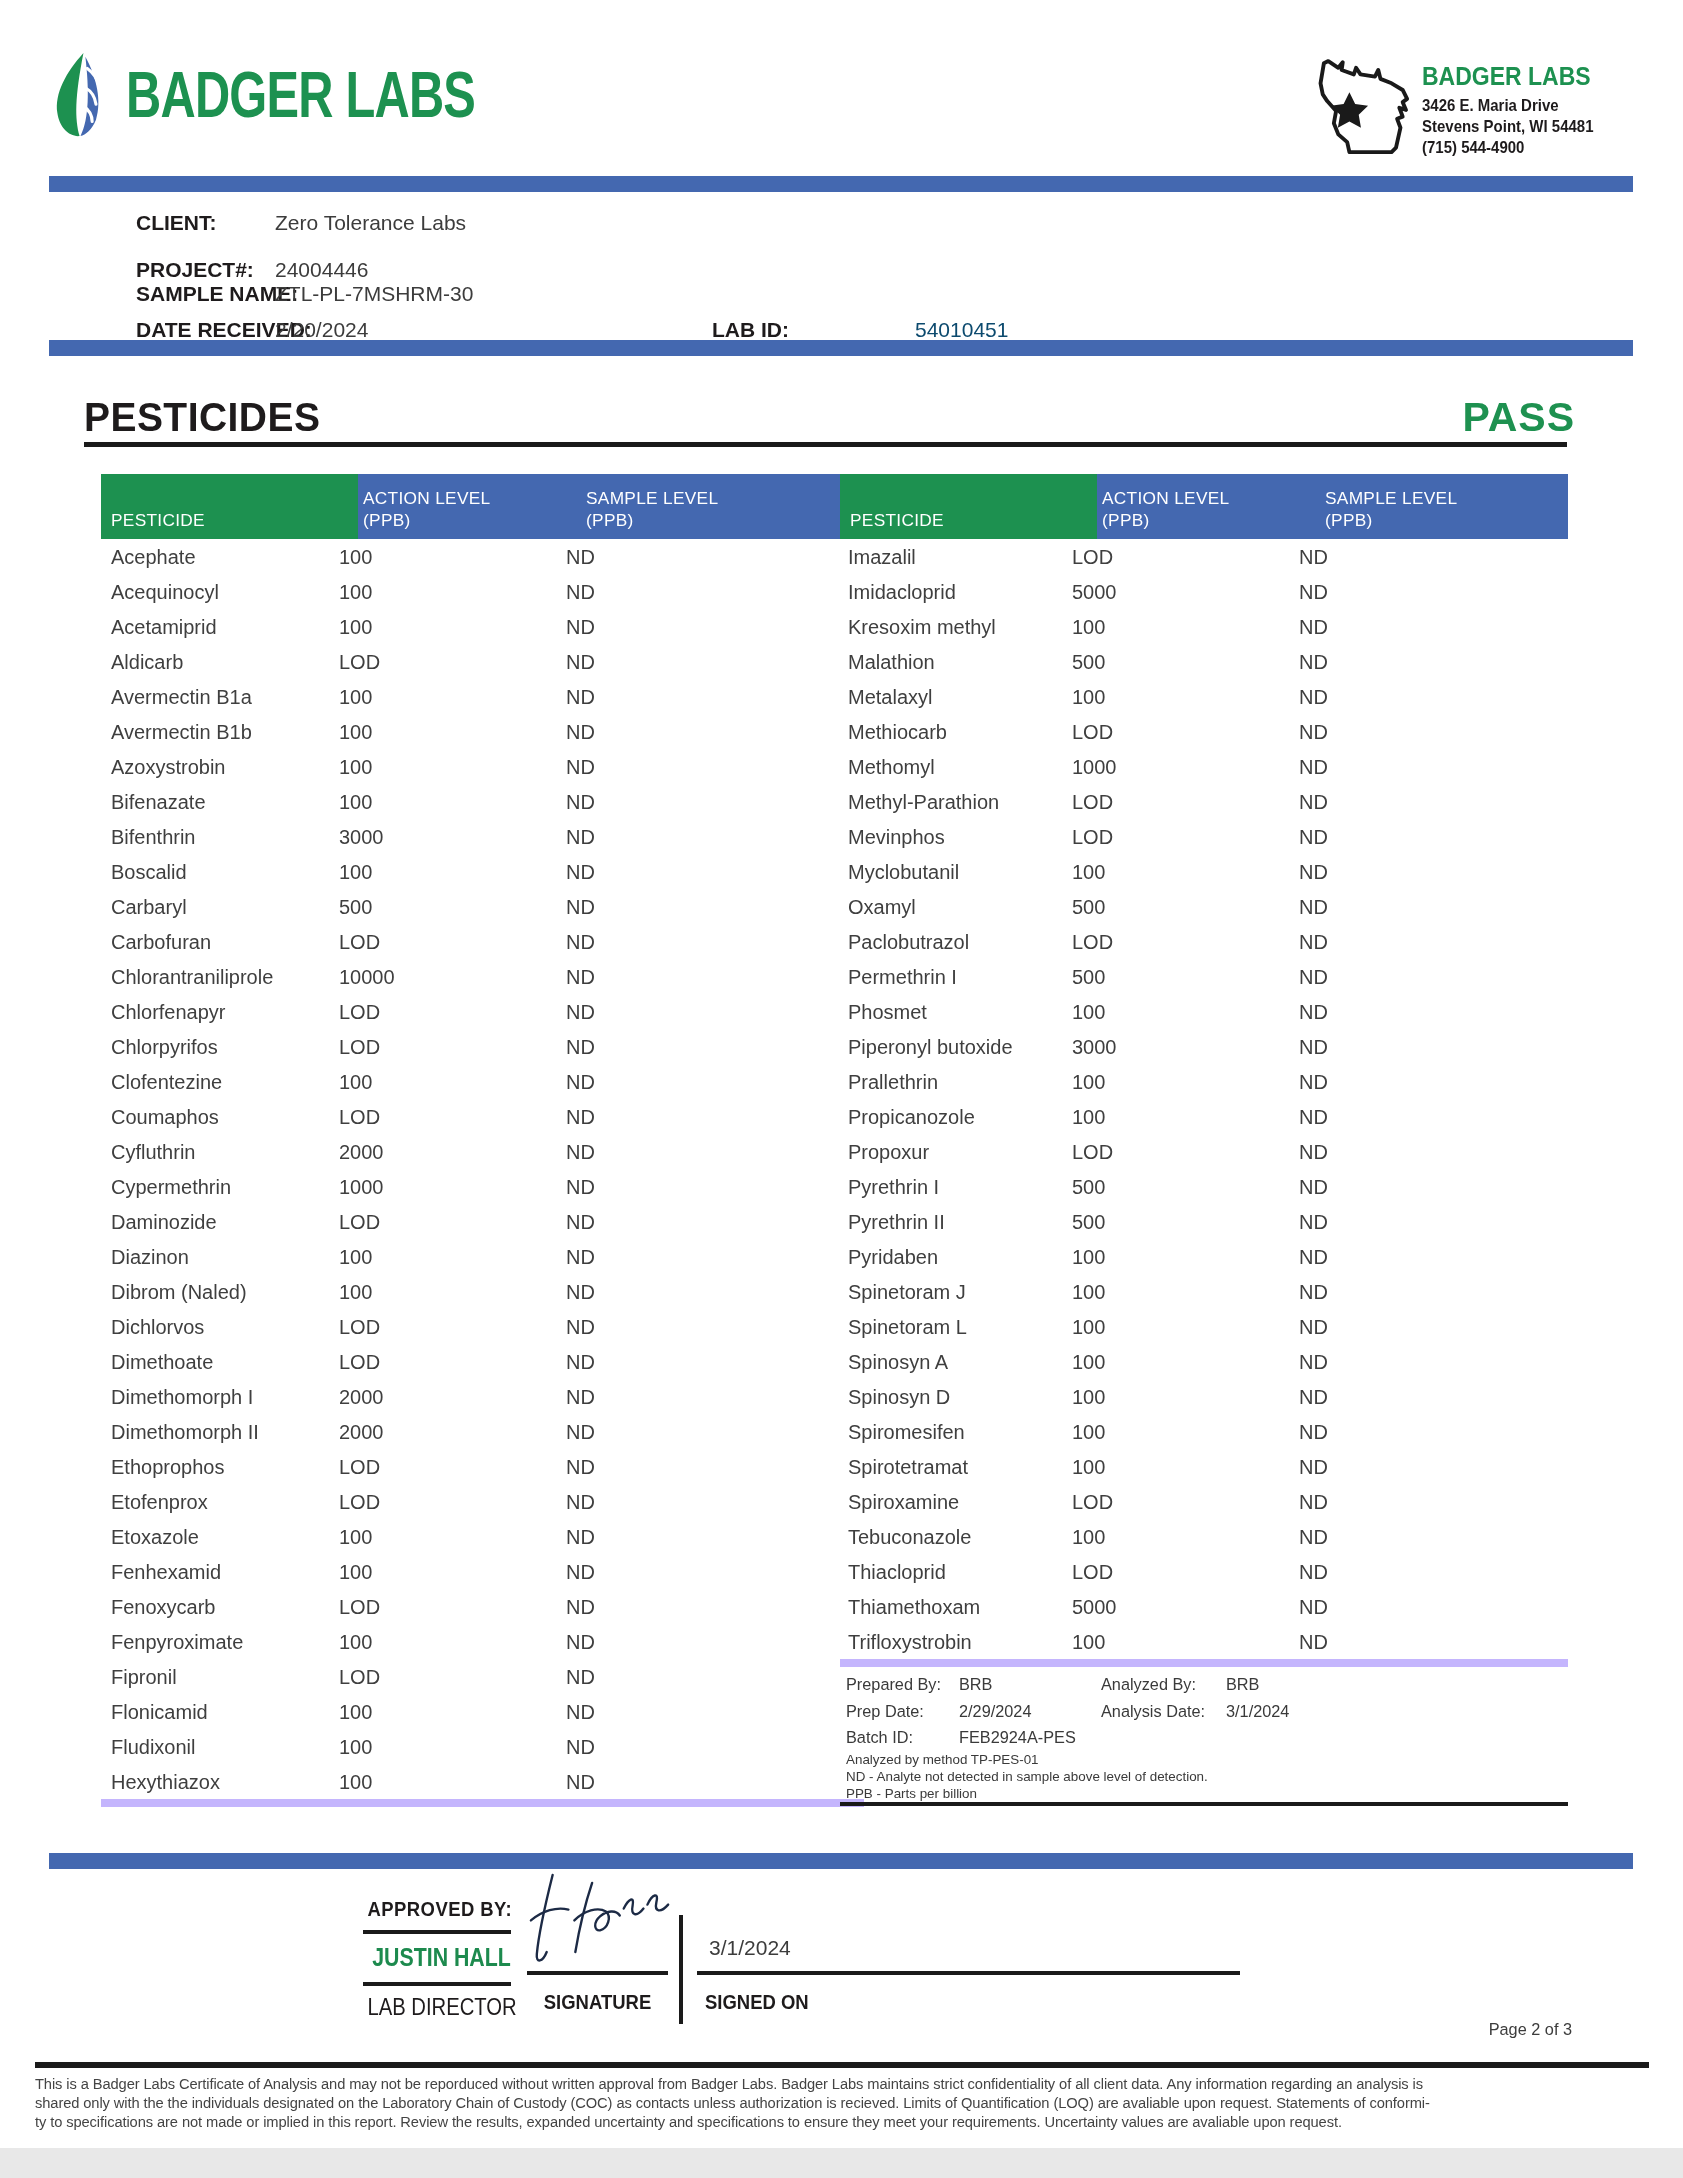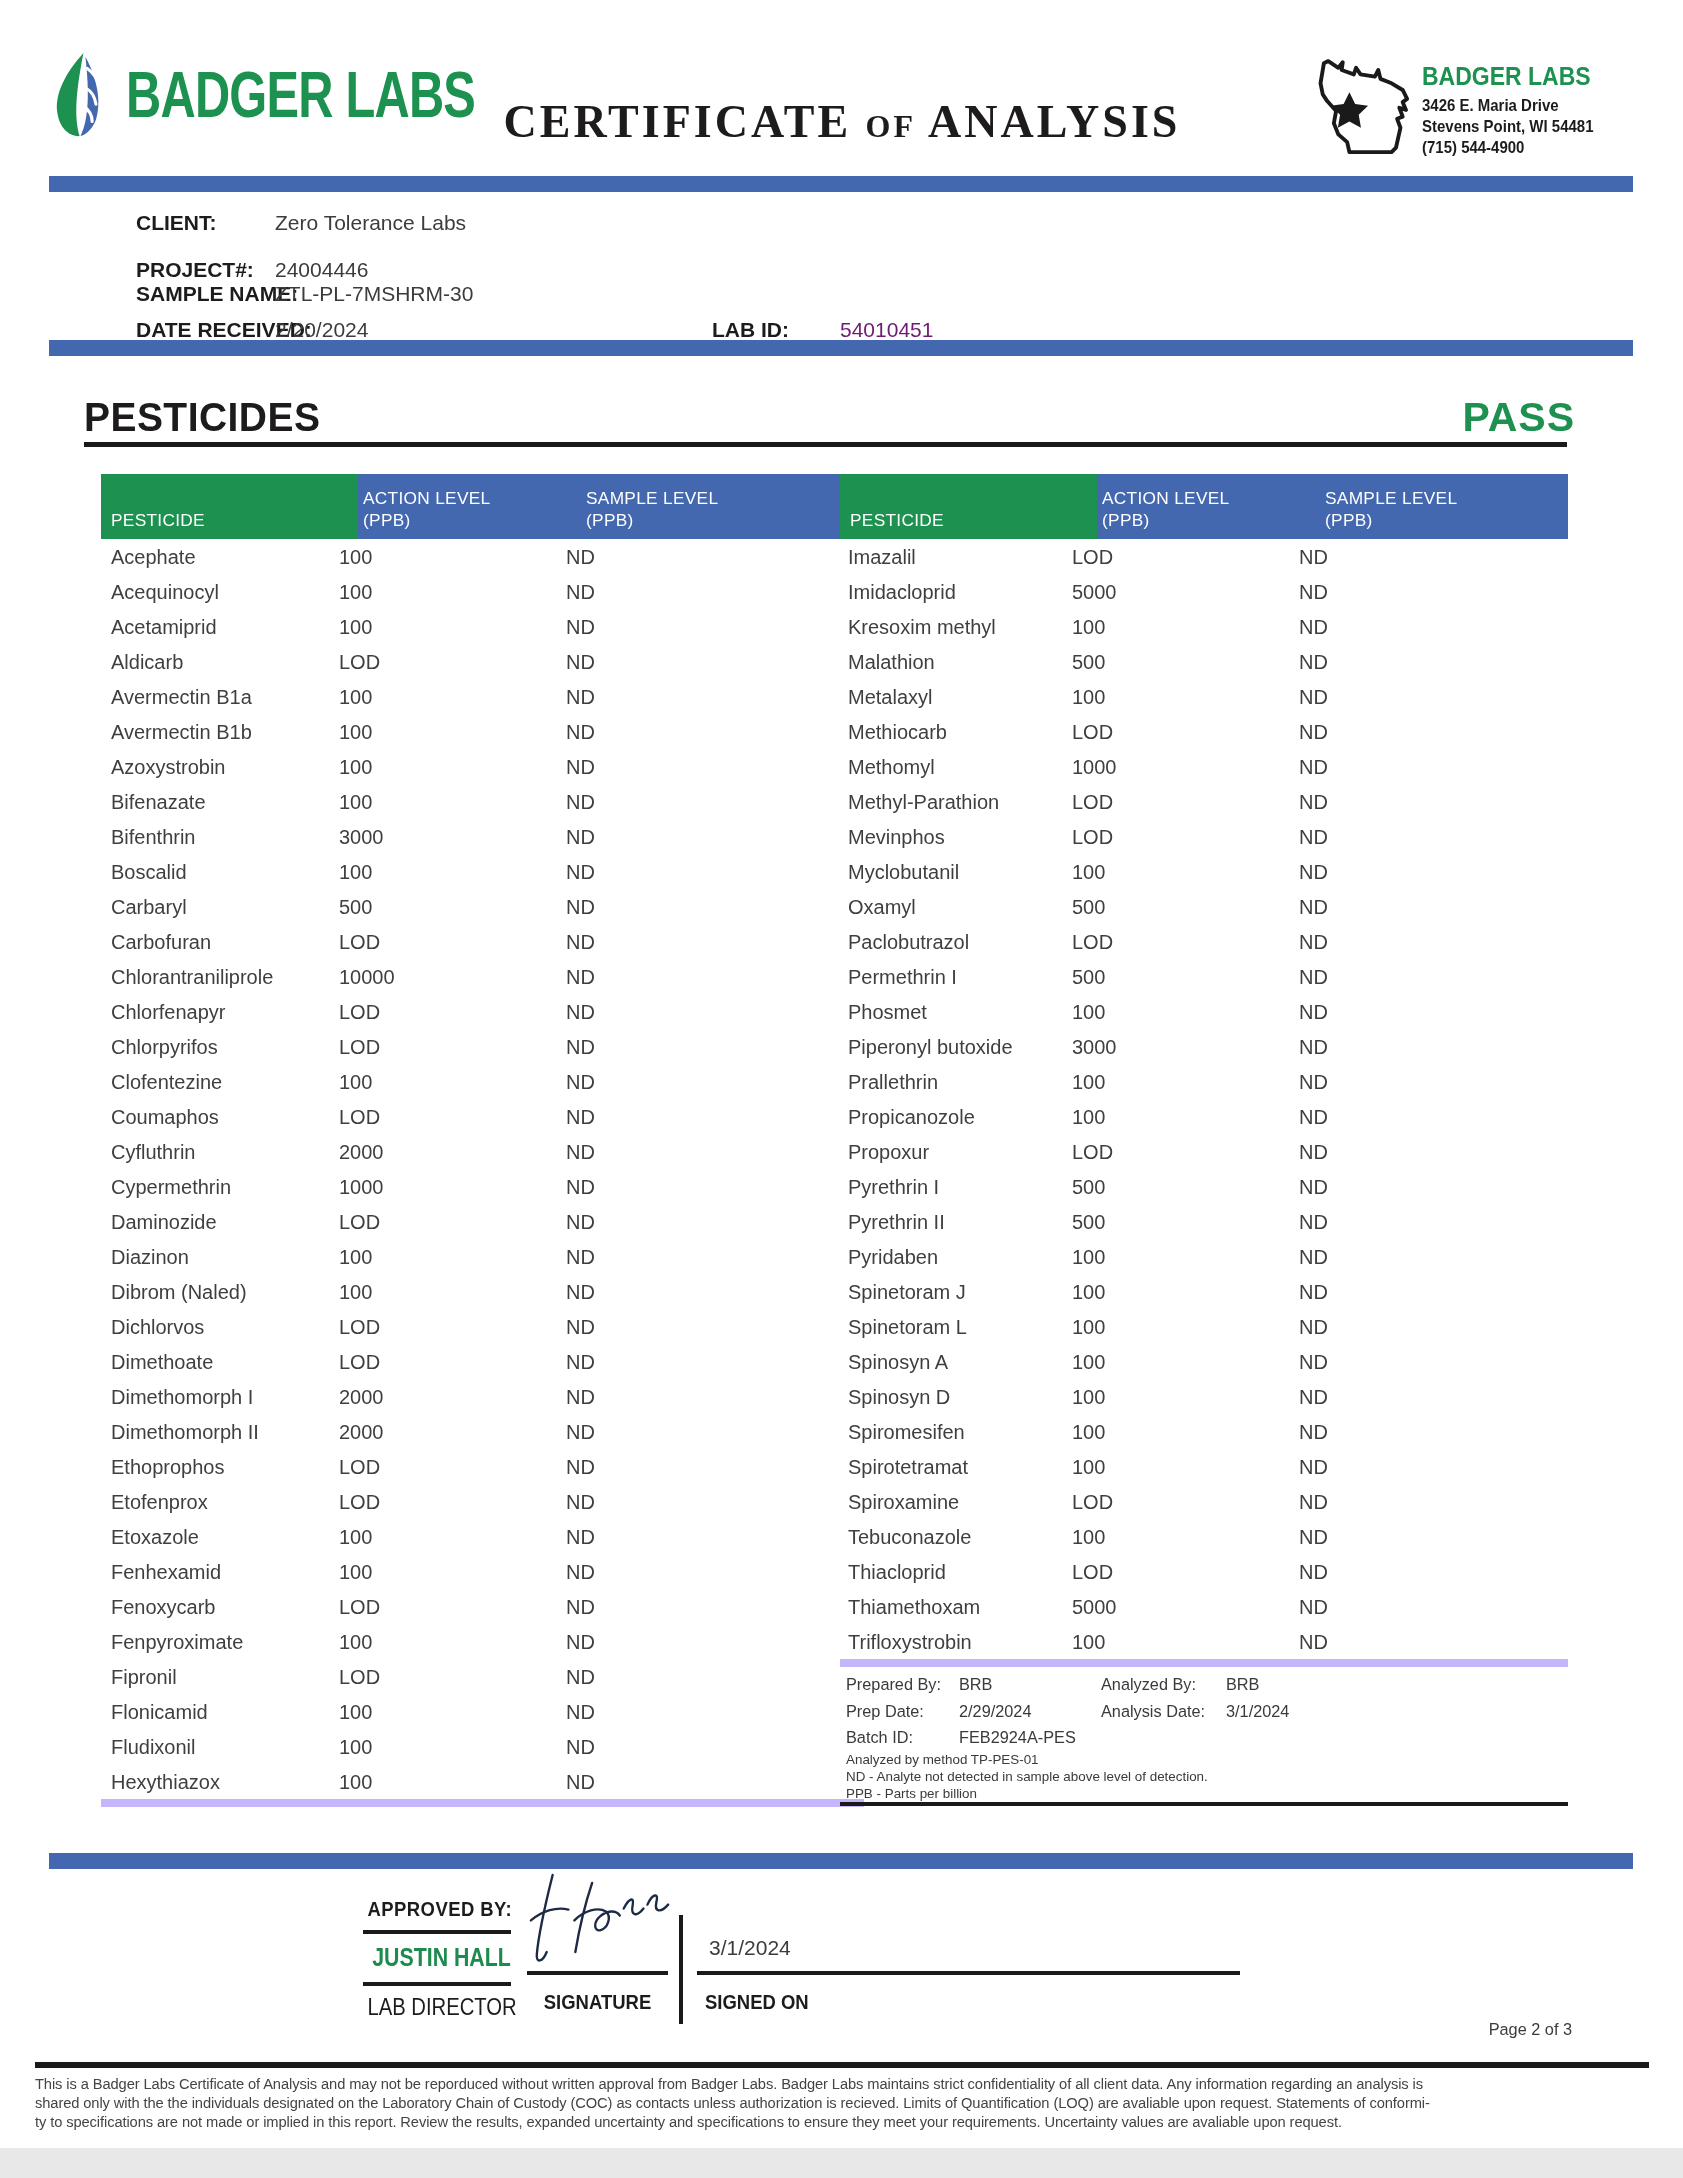--- a/index.html
+++ b/index.html
@@ -22,21 +22,21 @@
   .lab-block-addr{font-size:16.3px;font-weight:700;color:#1e1b1c;line-height:21px;white-space:nowrap;
                   transform:scaleX(.92);transform-origin:left center;margin-top:4px;}
   .blue-bar{position:absolute;left:49px;width:1584px;height:16px;background:#4468b0;}
   .bar1{top:176px;} .bar2{top:340px;} .bar3{top:1853px;}
 
   
   .info-row{position:absolute;left:0;width:100%;height:30px;font-size:21px;}
   .info-label{position:absolute;left:136px;font-weight:700;color:#1e1b1c;white-space:nowrap;}
   .info-value{position:absolute;left:275px;color:#3c3c3c;white-space:nowrap;}
   .labid-label{position:absolute;left:712px;font-weight:700;color:#1e1b1c;white-space:nowrap;}
-  .labid-value{position:absolute;left:840px;color:#701a75;white-space:nowrap;text-align:center;}
+  .labid-value{position:absolute;left:915px;color:#0c4a6e;white-space:nowrap;text-align:center;}
 
   
   .section-title{position:absolute;left:84px;top:394px;font-size:41px;font-weight:700;color:#1e1b1c;
                  letter-spacing:0.5px;transform:scaleX(.95);transform-origin:left center;}
   .section-result{position:absolute;right:108px;top:394px;font-size:41px;font-weight:700;color:#1e9150;
                   letter-spacing:1px;}
   .section-rule{position:absolute;left:84px;top:442px;width:1483px;height:5px;background:#1a1a1a;}
 
   
   .tgroup{position:absolute;top:474px;}
@@ -98,21 +98,20 @@
 
   <div class="logo-wrap">
     <svg class="logo-leaf" viewBox="0 0 62 90">
       <path d="M33 2 C15 22 3 44 6 64 C8 79 18 89 29 88 C24 70 24 48 33 2 Z" fill="#1d9150"></path>
       <path d="M35 6 C47 28 52 52 46 71 C42 81 35 87 30 88 C39 70 39 40 35 6 Z" fill="#4468b0"></path>
       <path d="M37 18 C44 23 48 30 49 37 M35 38 C42 42 45 48 46 55 M33 57 C39 61 42 66 42 73" stroke="#ffffff" stroke-width="3.2" fill="none" stroke-linecap="round"></path>
     </svg>
     <div class="logo-text">BADGER LABS</div>
   </div>
 
-  <div class="doc-title">CERTIFICATE of ANALYSIS</div>
 
   <div class="lab-block">
     <svg class="wi-icon" viewBox="0 0 100 100">
       <path d="M14 30 L17 12 L21 10 L30 16 L34 11 L33 18 L44 22 L46 16 L50 22 L63 24 L66 18 L68 26 L78 30 L88 36 L92 44 L88 47 L91 54 L85 52 L88 60 L83 62 L86 70 L82 88 L78 92 L40 92 L38 83 L30 76 L26 66 L28 55 L20 46 L16 40 Z" fill="#ffffff" stroke="#1a1a1a" stroke-width="3.5" stroke-linejoin="round"></path>
       <path d="M40 38 L45.2 48.6 L56.8 50.2 L48.4 58.4 L50.4 70 L40 64.5 L29.6 70 L31.6 58.4 L23.2 50.2 L34.8 48.6 Z" fill="#1a1a1a"></path>
     </svg>
     <div class="lab-block-text">
       <div class="lab-block-name">BADGER LABS</div>
       <div class="lab-block-addr">
         <div>3426 E. Maria Drive</div>

